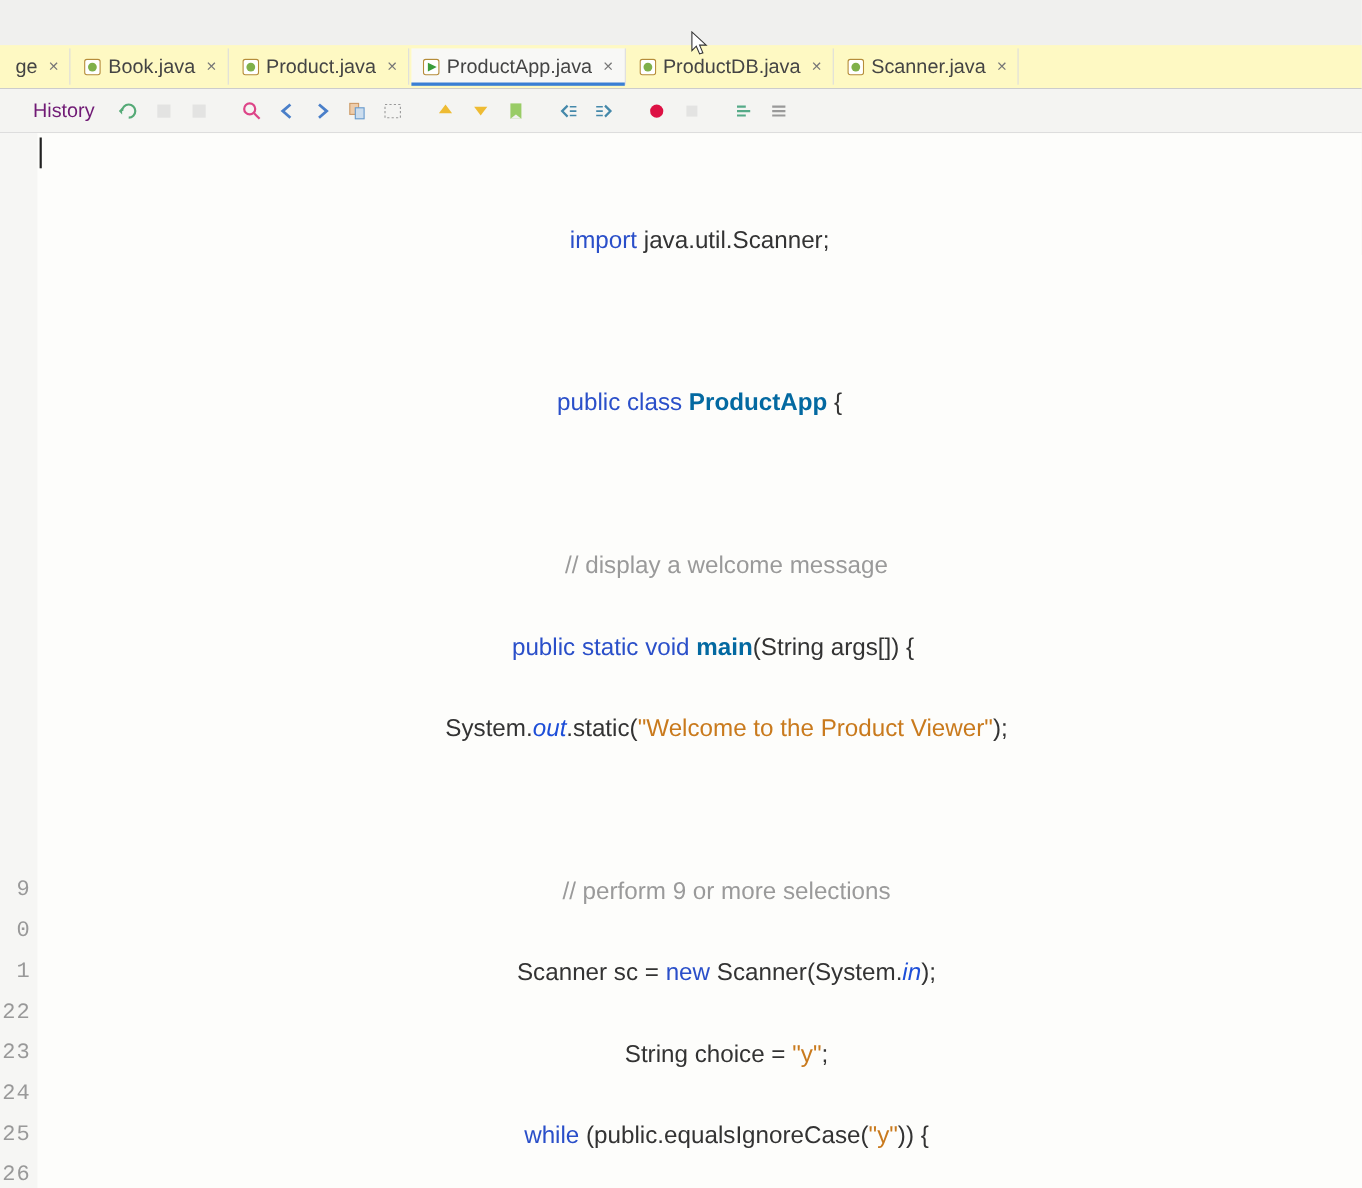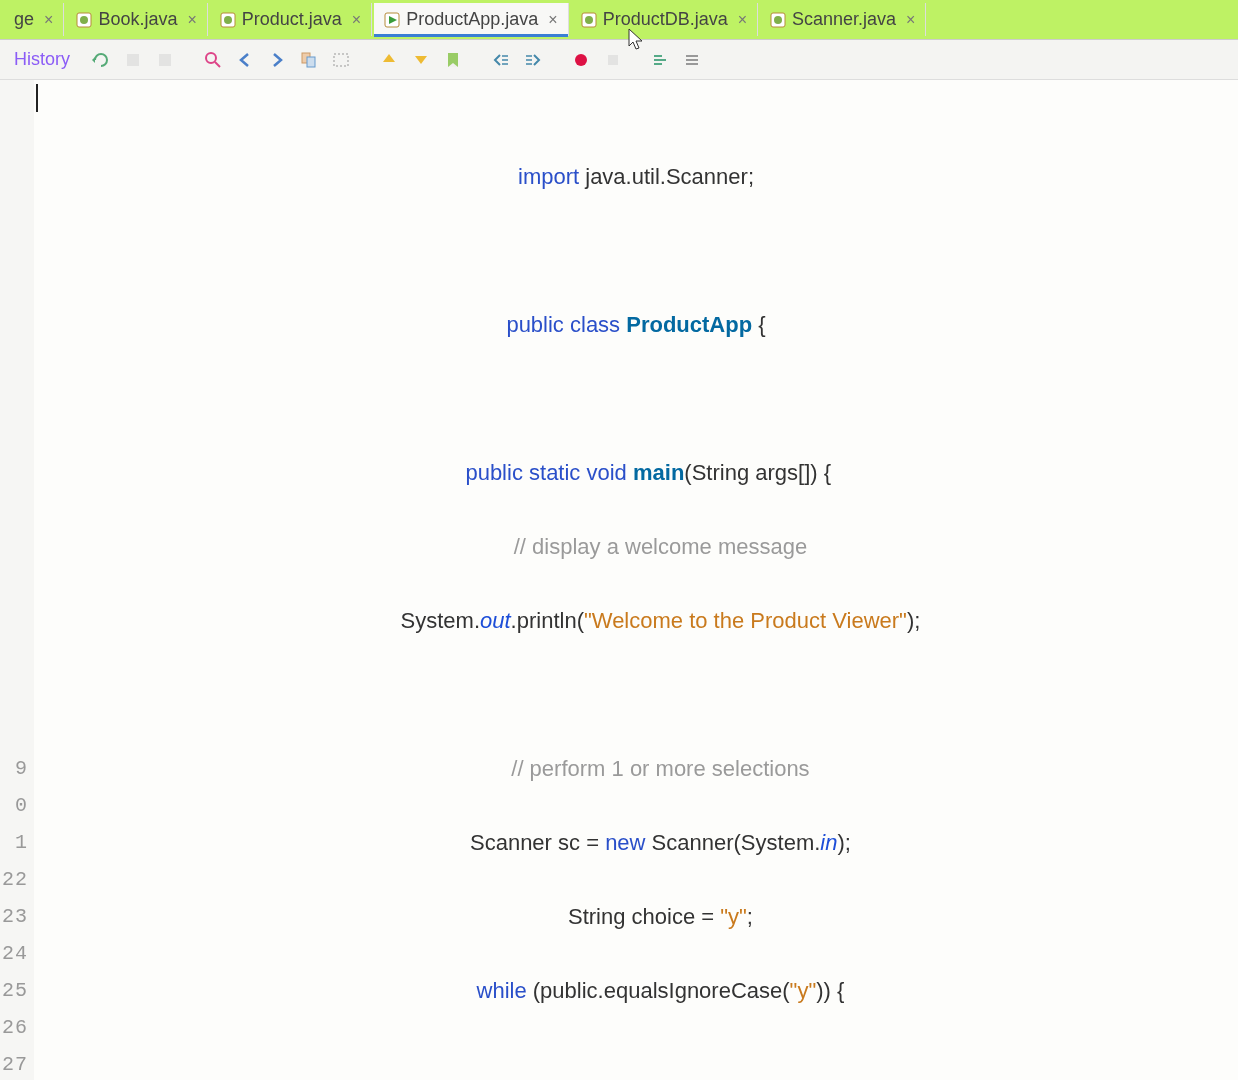--- a/index.html
+++ b/index.html
@@ -9,24 +9,25 @@
     width: 1238px;
     height: 1080px;
     overflow: hidden;
     font-size: 14px;
     color: #333;
   }
   .tab-bar {
     display: flex;
     align-items: center;
     height: 40px;
-    background: #bef264;
+    background: #fef9c3;
     border-bottom: 1px solid #ccc;
     padding: 0 4px;
     gap: 2px;
+    margin-top: 41px;
   }
   .tab {
     display: flex;
     align-items: center;
     gap: 6px;
     padding: 6px 10px;
     font-size: 18px;
     color: #444;
     cursor: pointer;
     border-right: 1px solid #ddd;
@@ -63,23 +64,23 @@
     display: flex;
     align-items: center;
     height: 40px;
     background: #f4f4f2;
     border-bottom: 1px solid #ddd;
     padding: 0 10px;
     gap: 6px;
   }
   .toolbar .label {
     font-size: 18px;
-    color: #8b5cf6;
+    color: #701a75;
     margin-right: 12px;
-    margin-left: 4px;
+    margin-left: 20px;
   }
   .tbtn {
     width: 26px; height: 26px;
     display: inline-flex; align-items: center; justify-content: center;
     cursor: pointer;
     border-radius: 3px;
   }
   .tbtn svg { width: 18px; height: 18px; }
   .sep { width: 10px; }
   .editor-wrap {
@@ -326,25 +327,25 @@
       <div>26</div>
       <div>27</div>
 
   </div>
   <div class="code">
     <div class="text-caret"></div>
 <div><span class="kw">import</span><span> java.util.Scanner;</span></div>
 <div> </div>
 <div><span class="kw">public</span> <span class="kw">class</span><span class="bold"> ProductApp </span><span>{</span></div>
 <div> </div>
+<div>        <span class="cm">// display a welcome message</span></div>
 <div>    <span class="kw">public</span> <span class="kw">static</span> <span class="kw">void</span><span class="bold"> main</span><span>(String args[]) {</span></div>
-<div>        <span class="cm">// display a welcome message</span></div>
-<div>        <span>System.</span><span class="field">out</span><span>.println(</span><span class="st">"Welcome to the Product Viewer"</span><span>);</span></div>
+<div>        <span>System.</span><span class="field">out</span><span>.static(</span><span class="st">"Welcome to the Product Viewer"</span><span>);</span></div>
 <div> </div>
-<div>        <span class="cm">// perform 1 or more selections</span></div>
+<div>        <span class="cm">// perform 9 or more selections</span></div>
 <div>        <span>Scanner sc = </span><span class="kw">new</span><span> Scanner(System.</span><span class="field">in</span><span>);</span></div>
 <div>        <span>String choice = </span><span class="st">"y"</span><span>;</span></div>
 <div>        <span class="kw">while</span><span> (public.equalsIgnoreCase(</span><span class="st">"y"</span><span>)) {</span></div>
 
 
 
 
 
 
 

